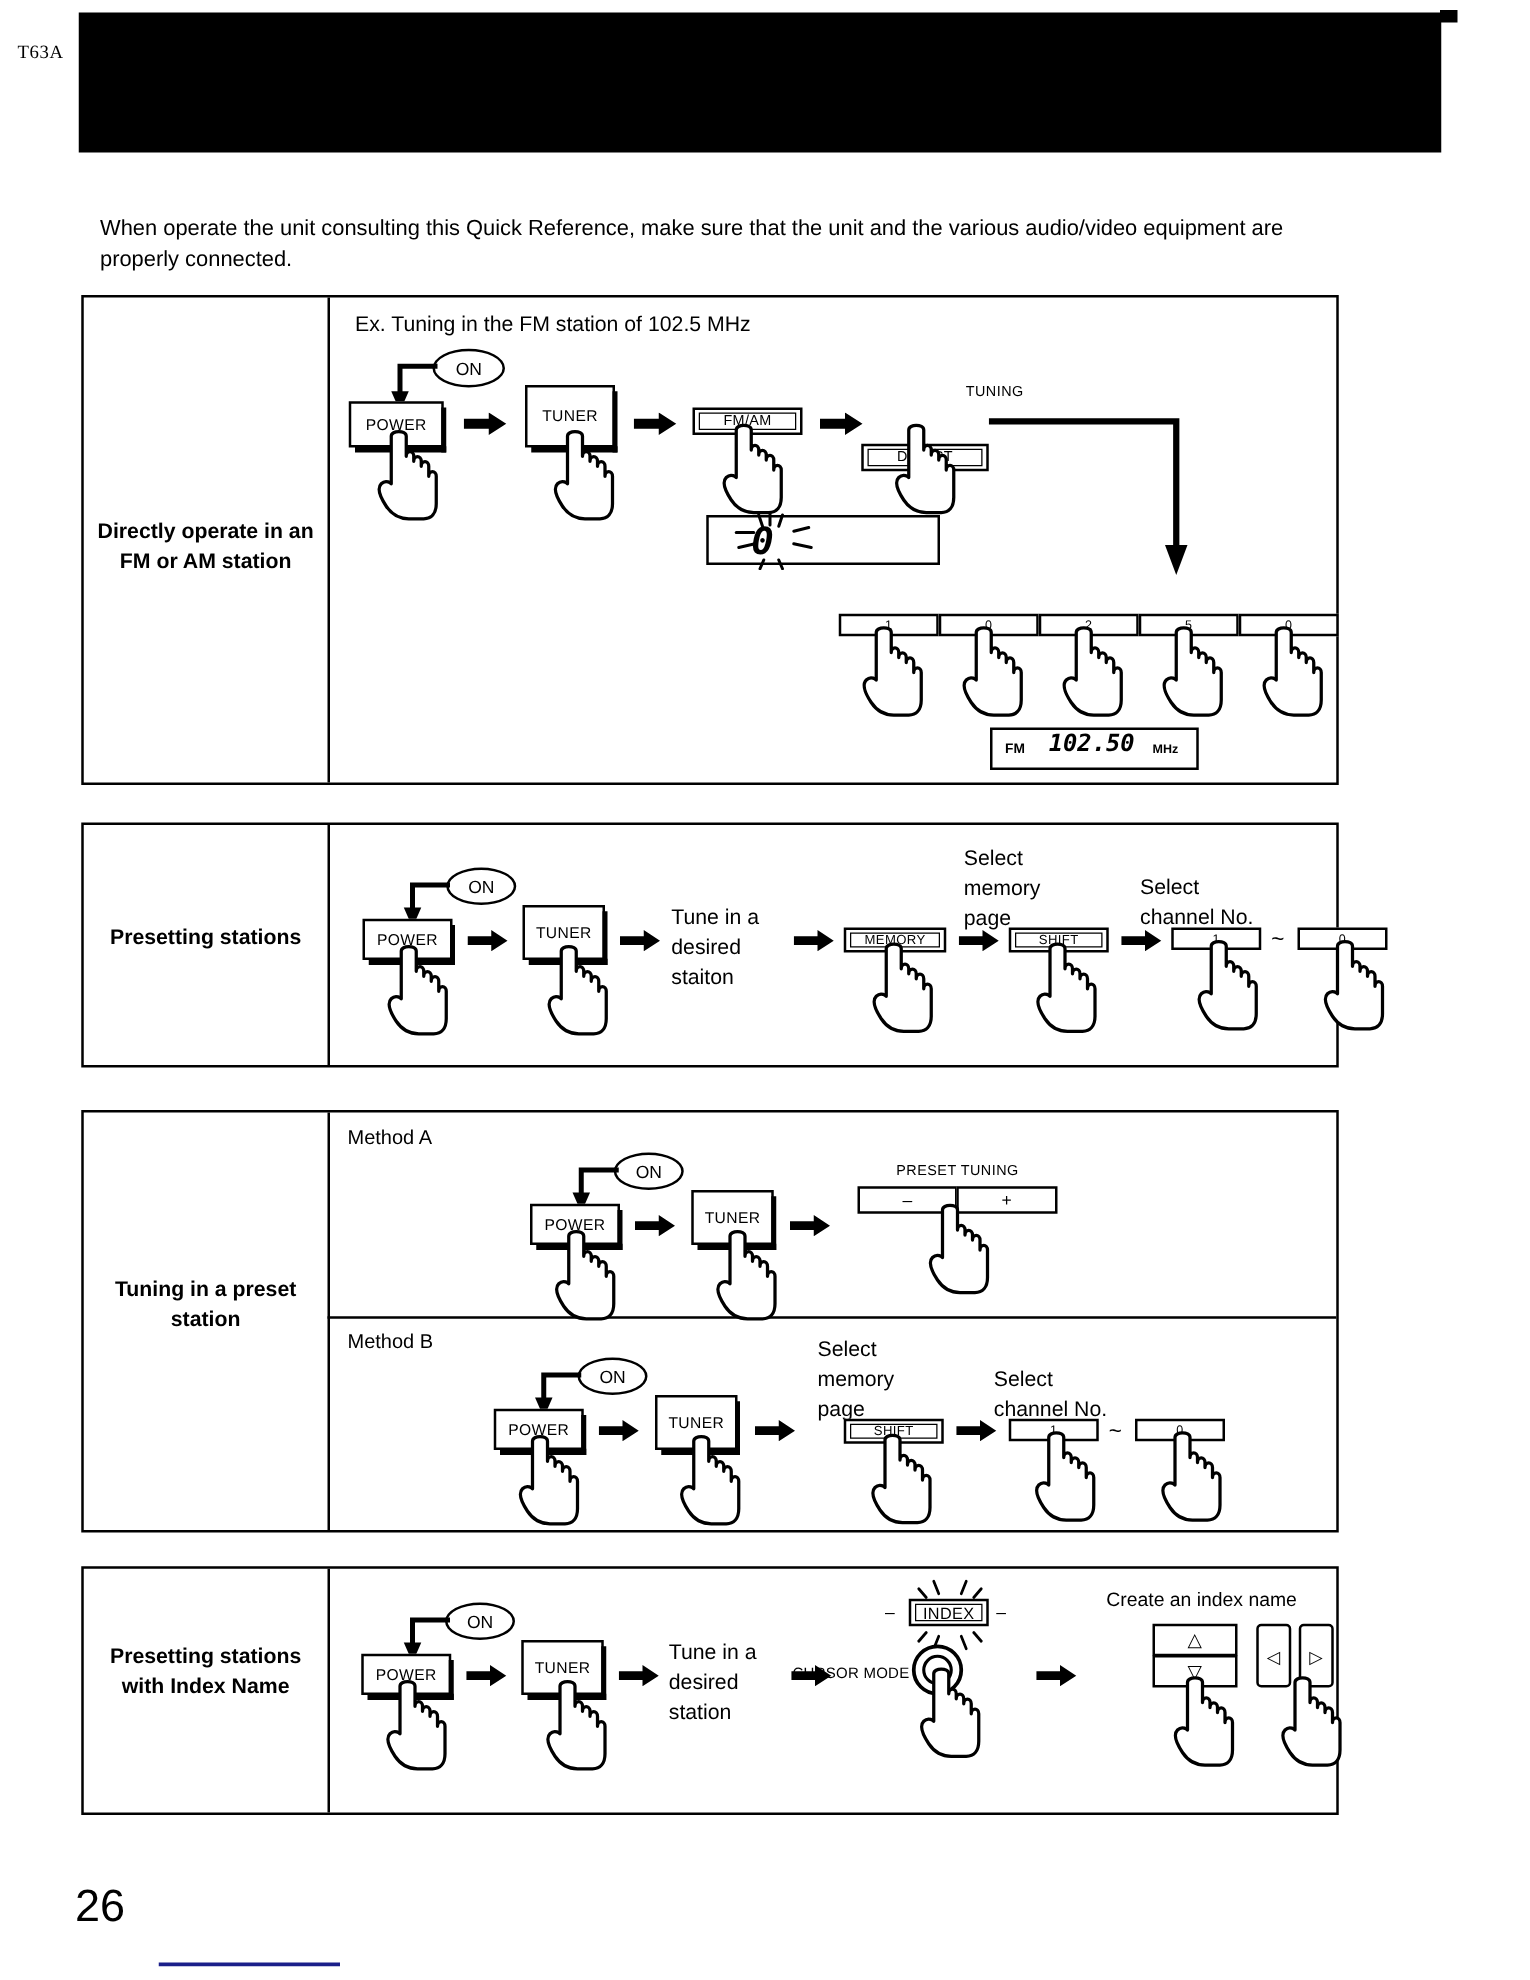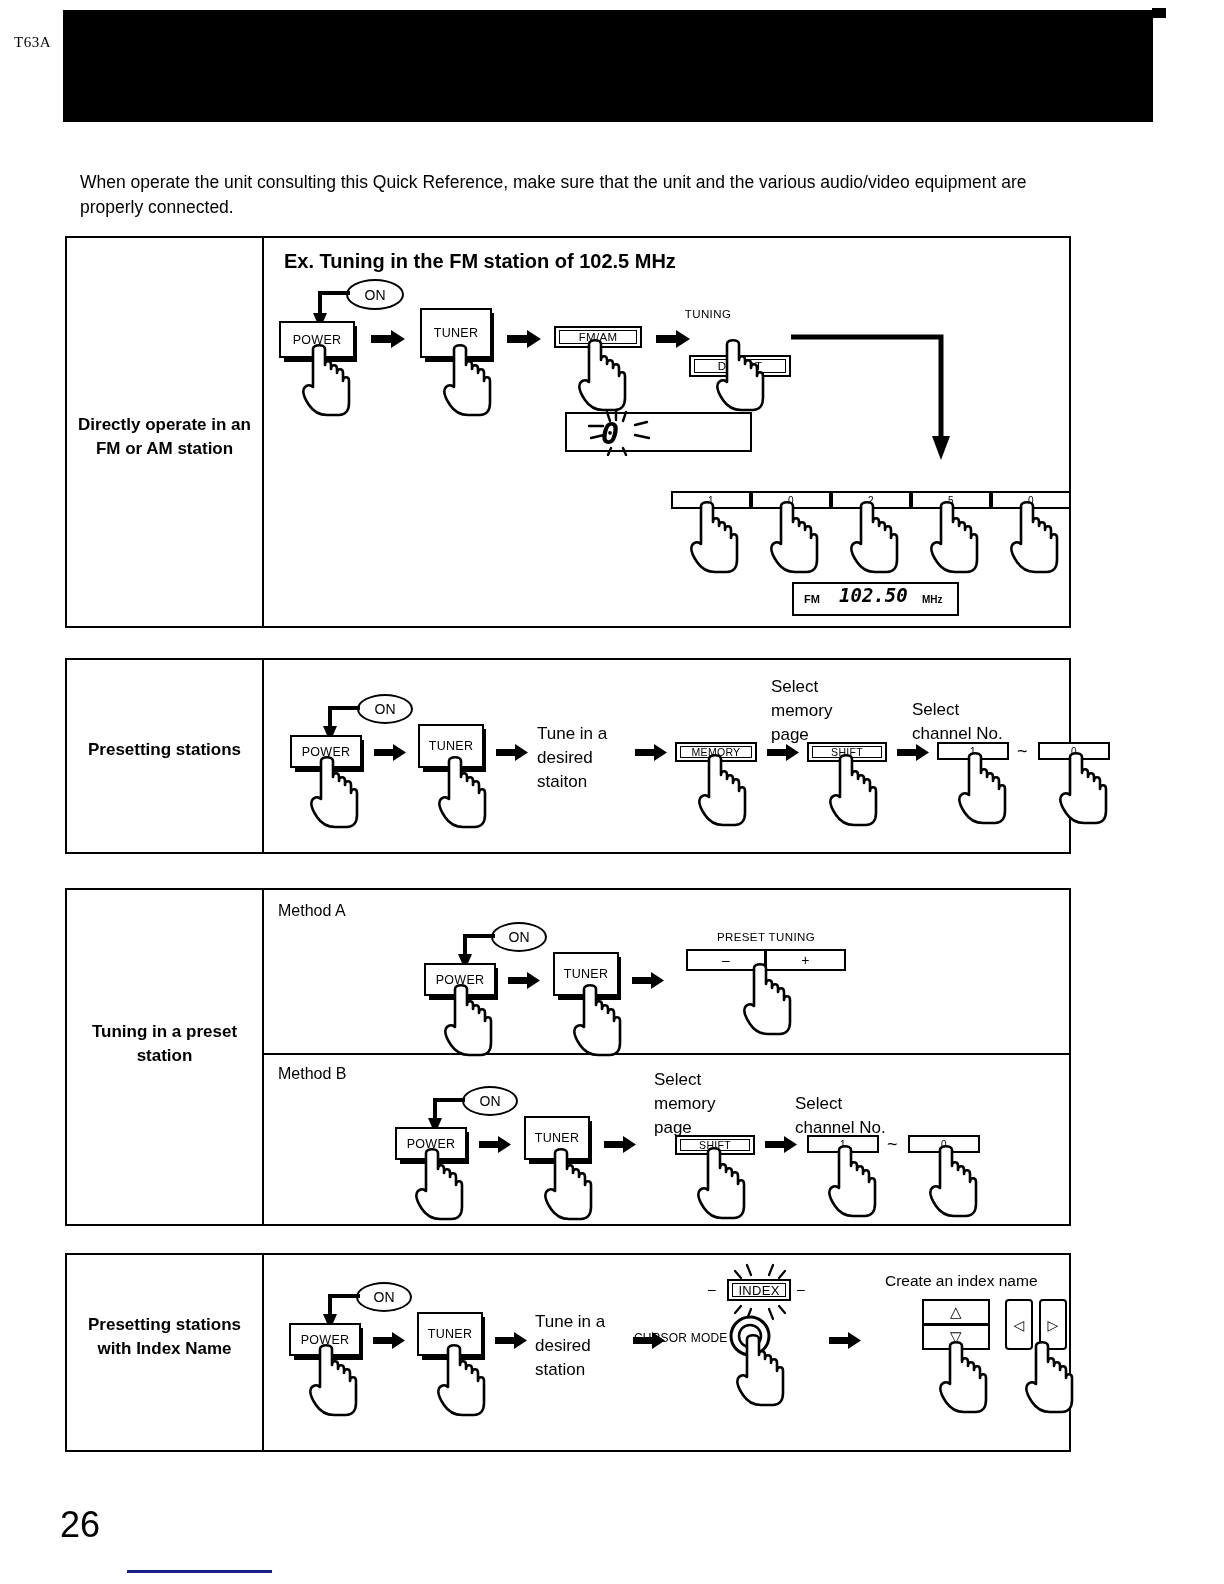--- a/index.html
+++ b/index.html
@@ -75,21 +75,21 @@
   <div class="hdr-bar"></div>
   <div class="hdr-nick"></div>
   <div class="hdr-title">Quick Reference</div>
   <div class="intro">When operate the unit consulting this Quick Reference, make sure that the unit and the various audio/video equipment are properly connected.</div>
 
   <div class="sec" style="left:65px;top:236px;width:1006px;height:392px;">
     <div class="divider" style="left:195px;"></div>
     <div class="sec-label" style="left:0;top:175px;width:195px;white-space:pre-line;">Directly operate in an
 FM or AM station</div>
 
-    <div class="medtxt" style="left:217px;top:12px;font-size:20px;font-weight:bold;">Ex. Tuning in the FM station of 102.5 MHz</div>
+    <div class="medtxt" style="left:217px;top:12px;font-size:17px;">Ex. Tuning in the FM station of 102.5 MHz</div>
 
     <div class="onbubble" style="left:279px;top:41px;width:58px;height:31px;">ON</div>
     <svg class="elbow" style="left:243px;top:45px;width:42px;height:48px;">
       <path d="M40,10 L10,10 L10,32" stroke="#000" stroke-width="4" fill="none"></path>
       <path d="M10,46 L3,30 L17,30 Z" fill="#000"></path>
     </svg>
 
     <div class="keybox shadow" style="left:212px;top:83px;width:76px;height:37px;">POWER</div>
     <div class="hand" style="left:232px;top:105px;">
       <svg viewBox="0 0 54 76">
@@ -122,21 +122,21 @@
           <g fill="#fff" stroke="#000" stroke-width="2.6" stroke-linejoin="round">
         <path d="M14,6 L14,44 C14,44 10,40 6,44 C2,48 6,56 10,62 C14,68 20,72 28,72 L40,72 C46,72 50,68 50,60 L50,38 C50,33 44,33 44,38 L44,30 C44,25 38,25 38,30 L38,26 C38,21 32,21 32,26 L32,22 C32,17 26,17 26,22 L26,6 C26,1 14,1 14,6 Z"></path>
       </g>
         </svg>
     </div>
 
     <svg class="arrow-r" style="left:589px;top:92px;width:36px;height:18px;">
       <path d="M0,5 L20,5 L20,0 L34,9 L20,18 L20,13 L0,13 Z" fill="#000"></path>
       </svg>
 
-    <div class="keycap" style="left:590px;top:70px;width:102px;">TUNING</div>
+    <div class="keycap" style="left:650px;top:70px;width:102px;text-align:right;">TUNING</div>
     <div class="barkey inner" style="left:622px;top:88px;width:102px;height:22px;margin-top:29px;">DIRECT</div>
     <div class="hand" style="left:646px;top:100px;">
       <svg viewBox="0 0 54 76">
           <g fill="#fff" stroke="#000" stroke-width="2.6" stroke-linejoin="round">
         <path d="M14,6 L14,44 C14,44 10,40 6,44 C2,48 6,56 10,62 C14,68 20,72 28,72 L40,72 C46,72 50,68 50,60 L50,38 C50,33 44,33 44,38 L44,30 C44,25 38,25 38,30 L38,26 C38,21 32,21 32,26 L32,22 C32,17 26,17 26,22 L26,6 C26,1 14,1 14,6 Z"></path>
       </g>
         </svg>
     </div>
 
     <svg class="abs" style="left:724px;top:92px;width:170px;height:138px;">

